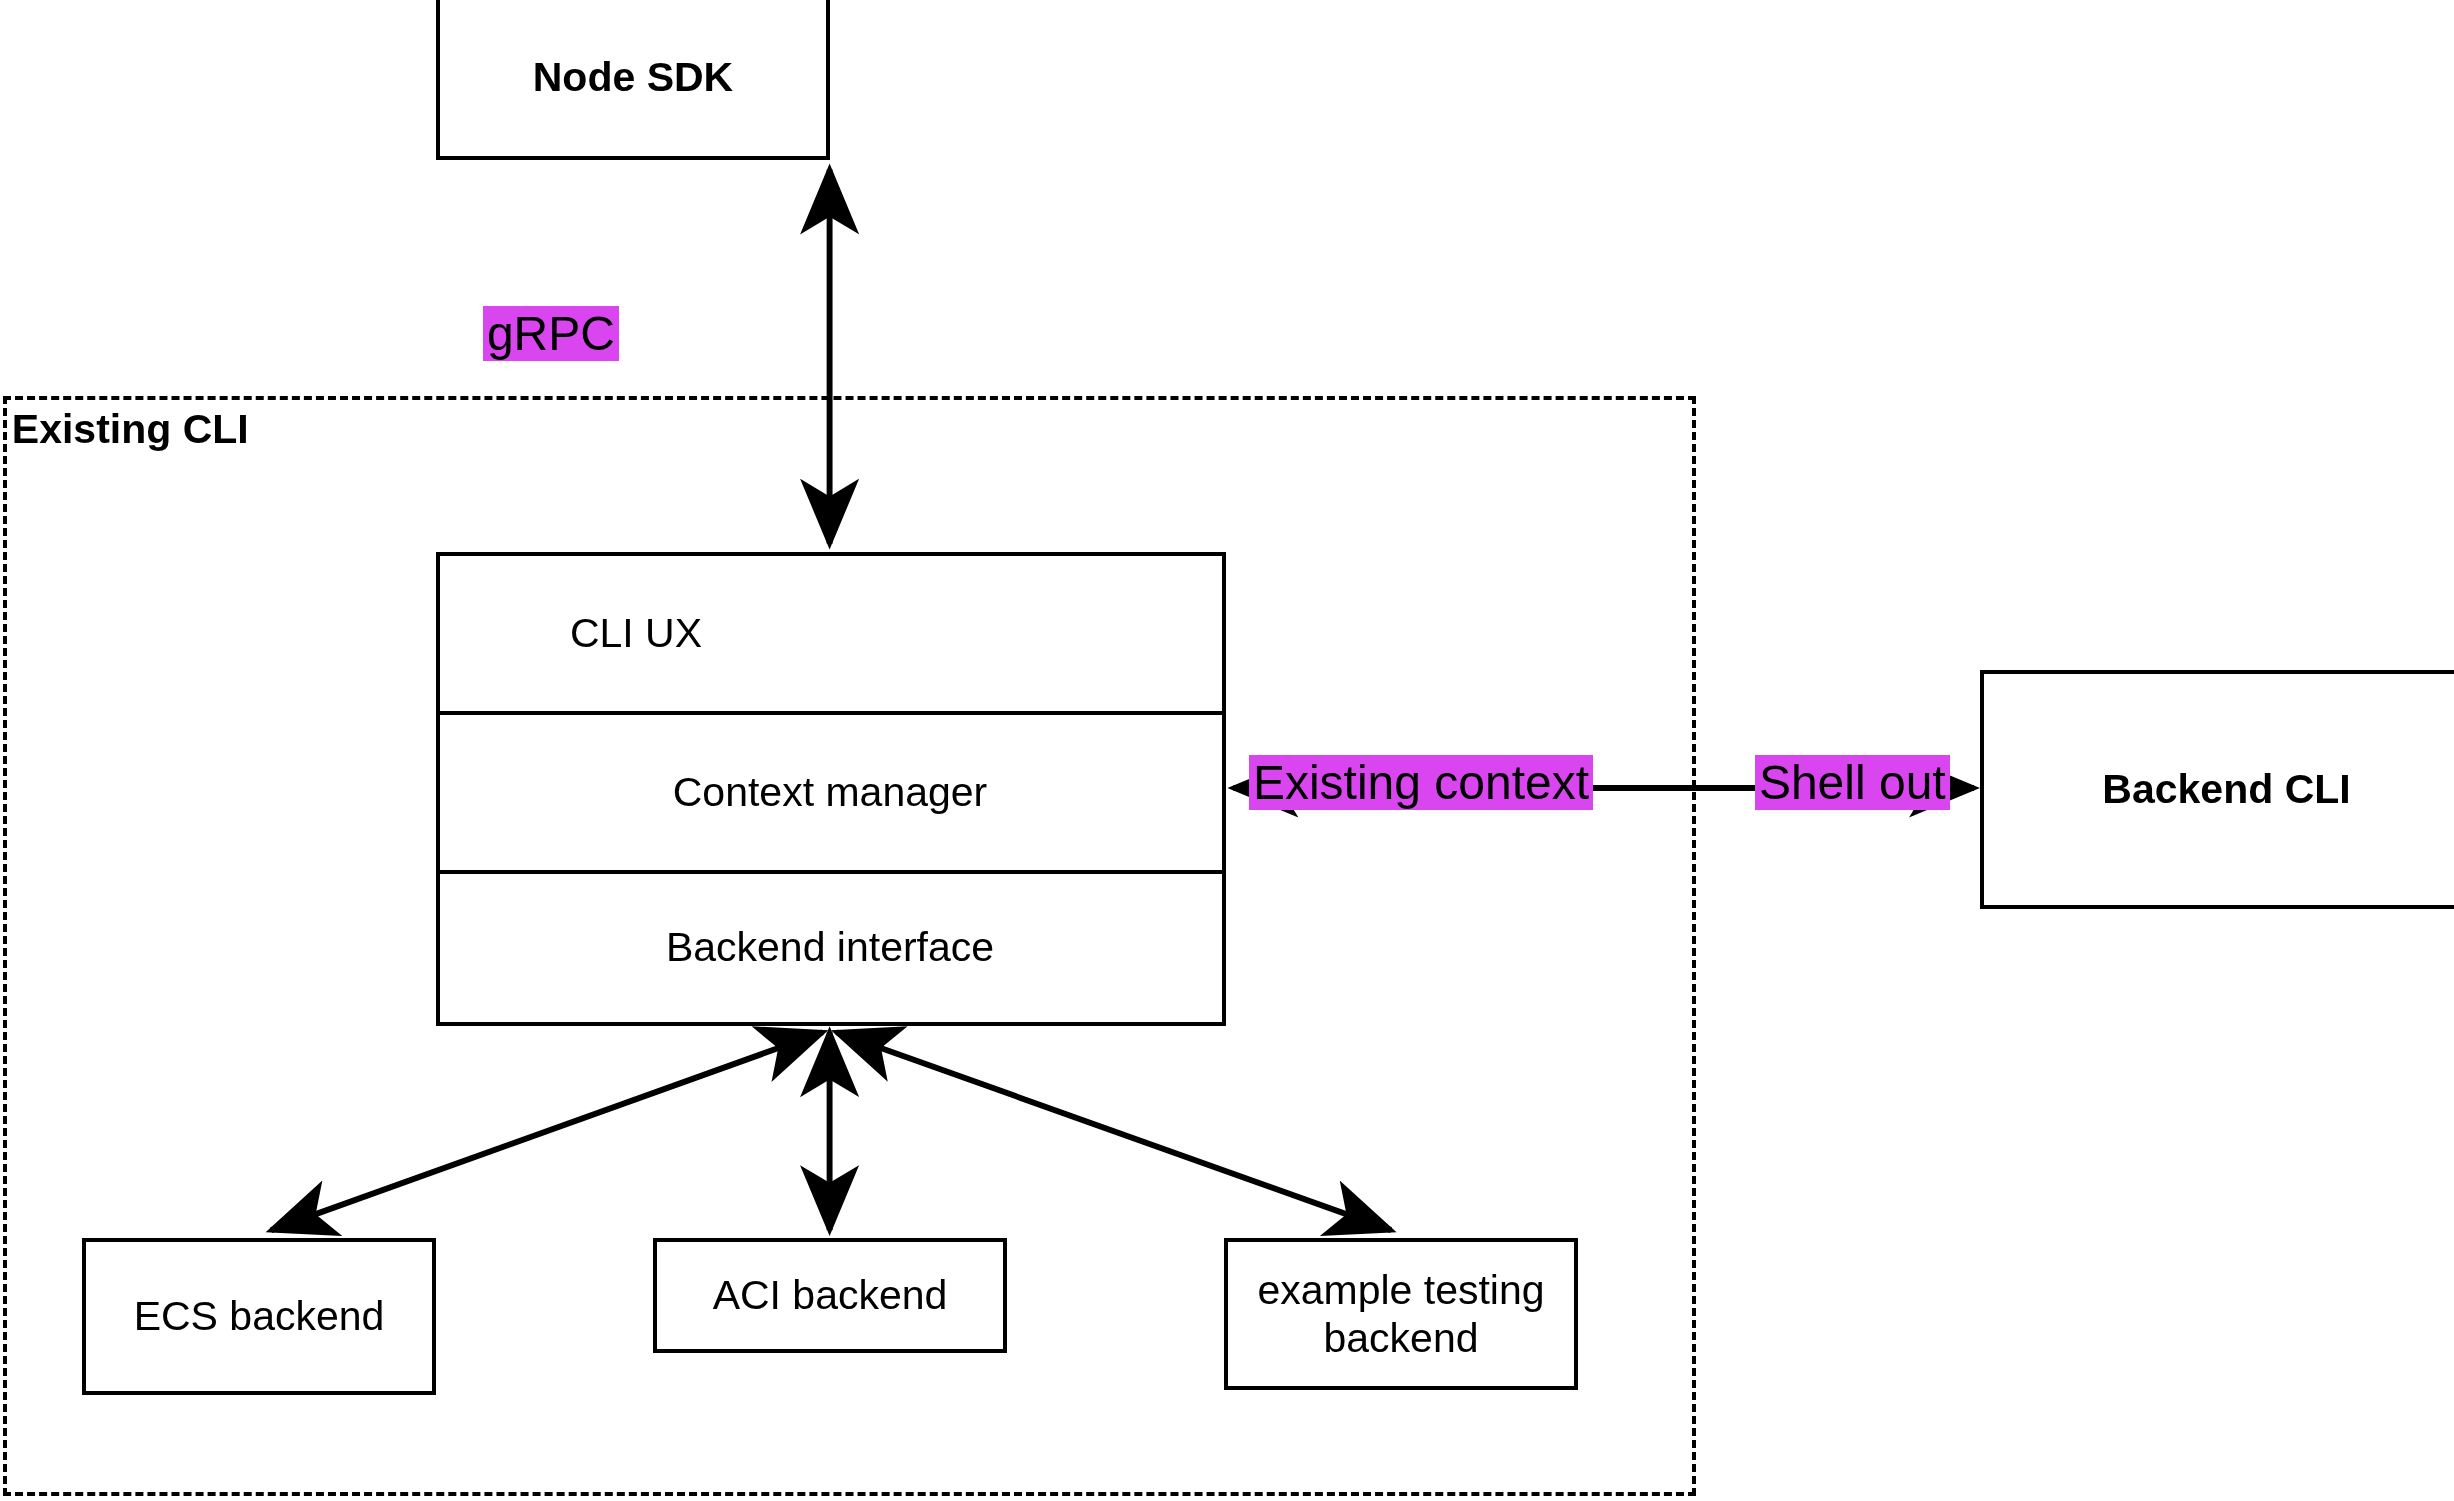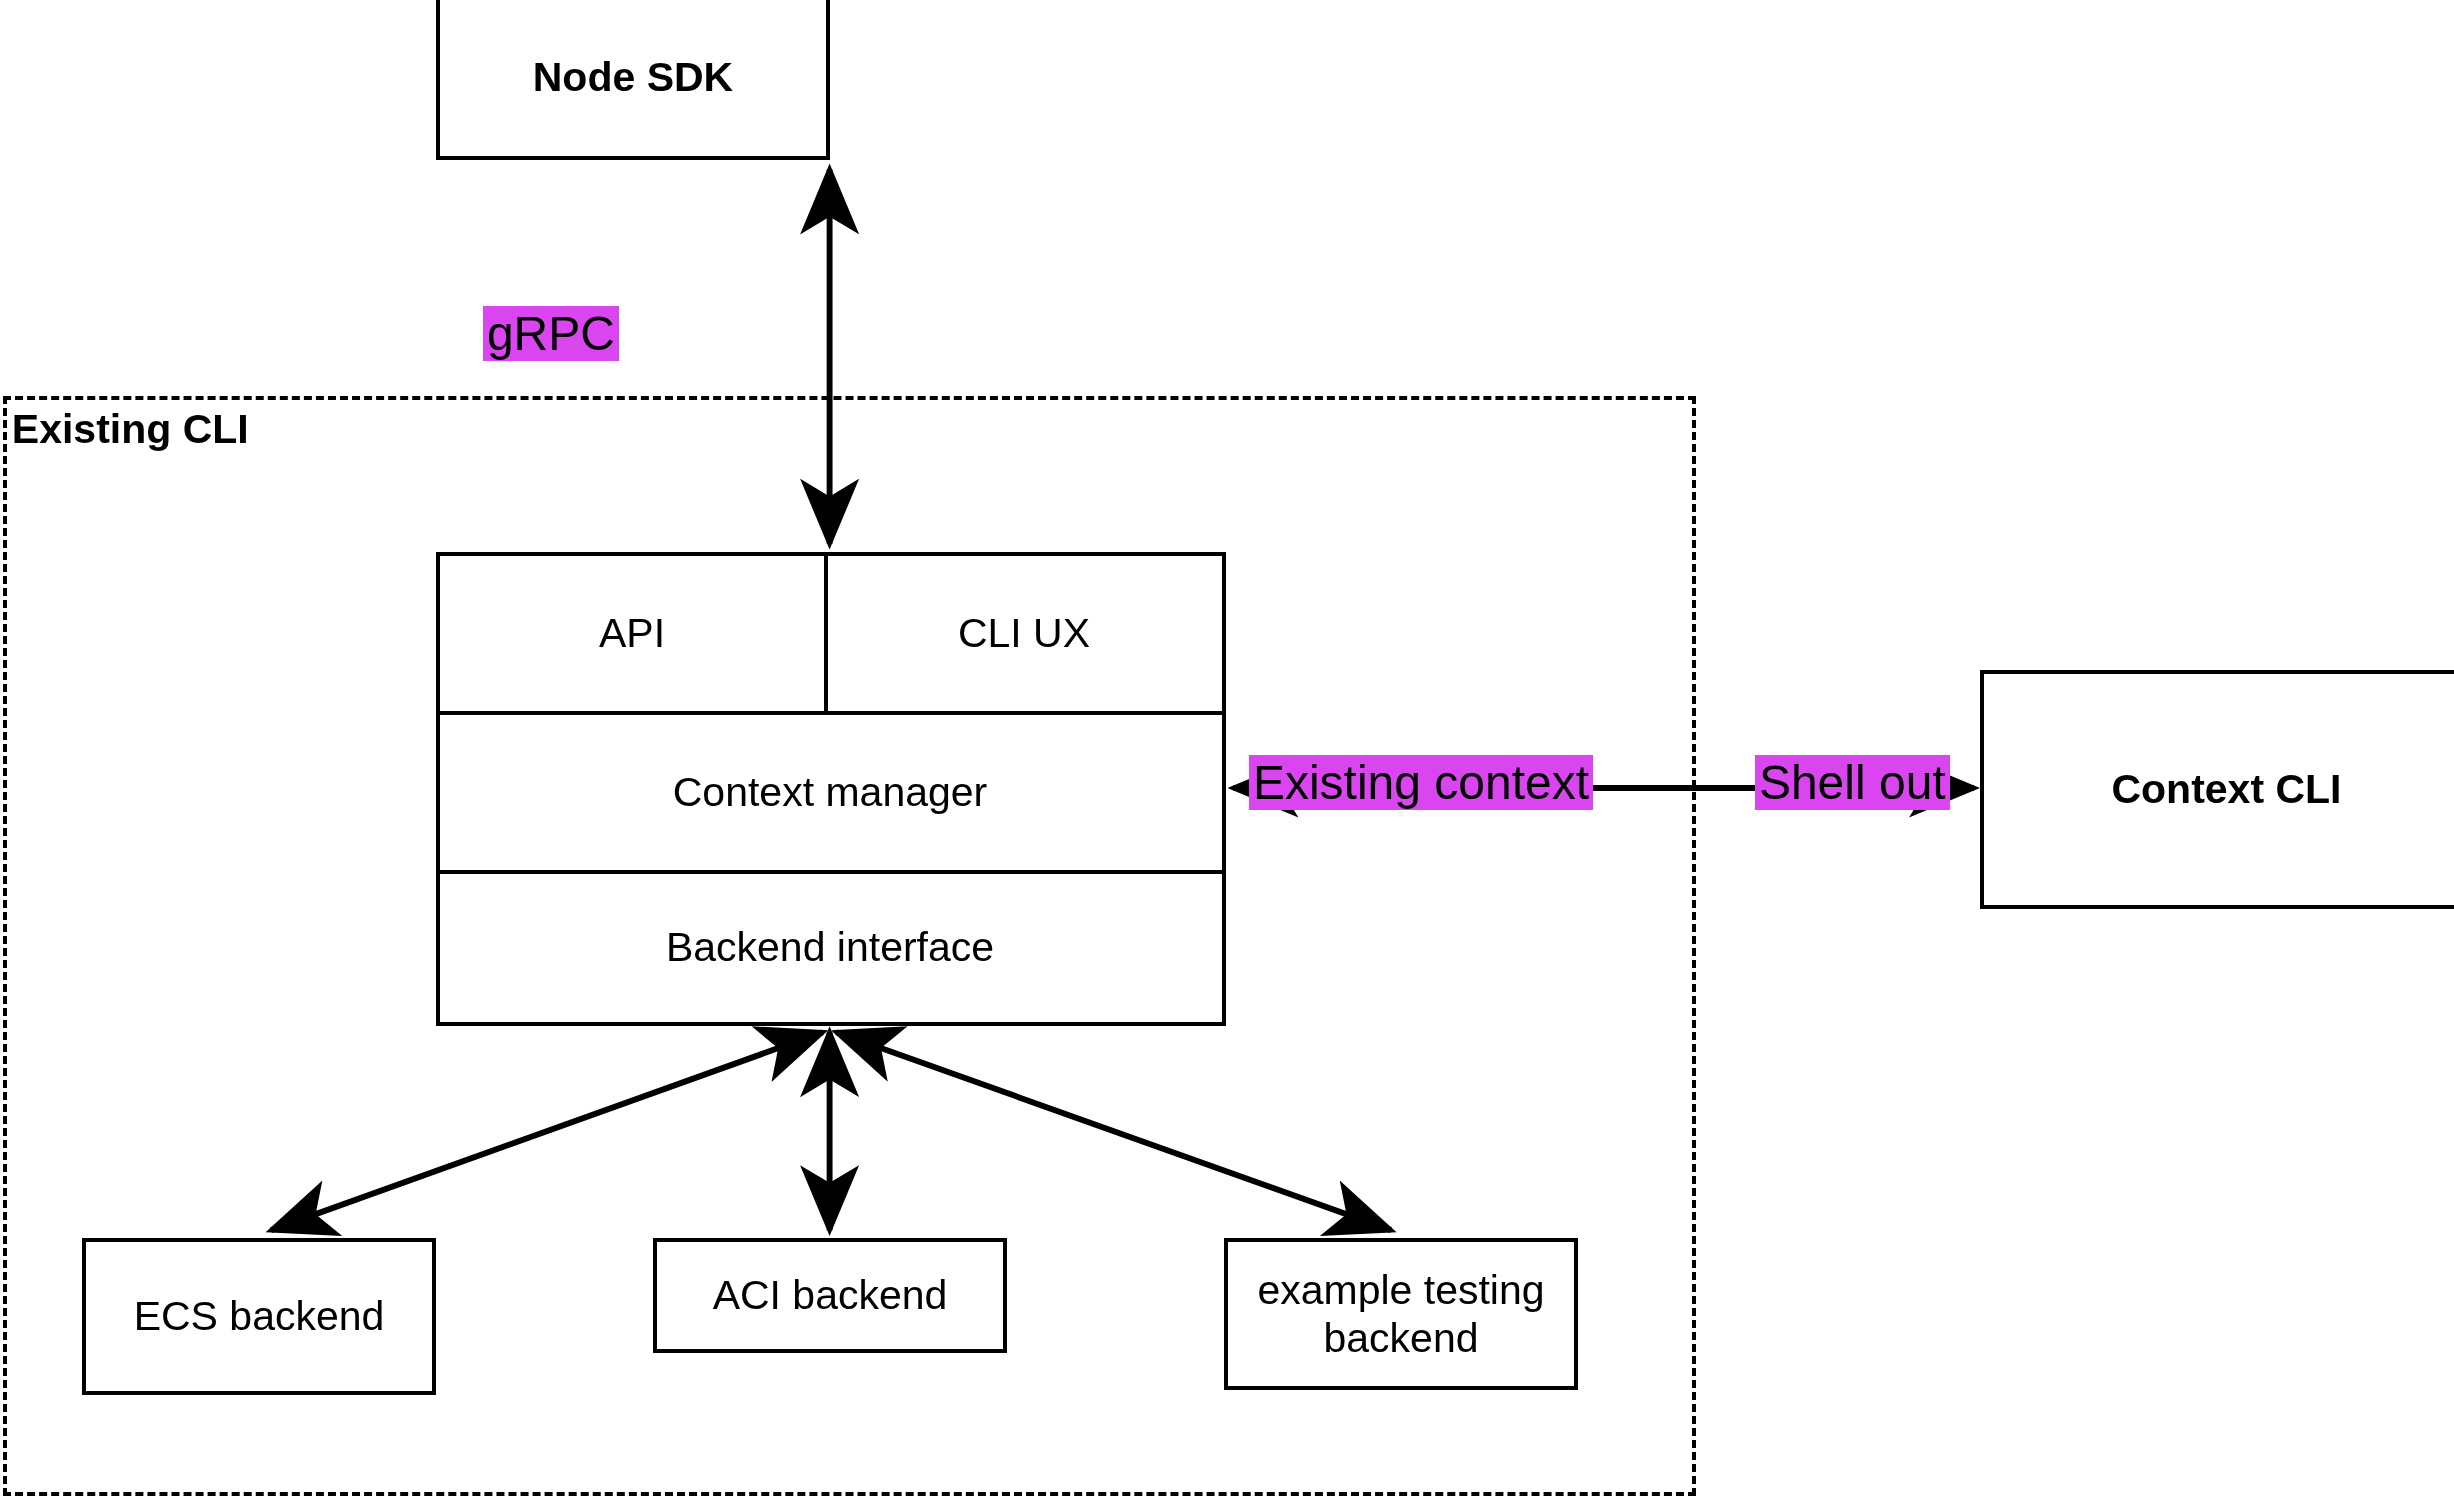--- a/index.html
+++ b/index.html
@@ -119,44 +119,41 @@
   </svg>
 
   <div class="box bold" style="left:436px; top:-4.9px; width:394px; height:165px;">
     <span>Node SDK</span>
   </div>
 
   <div class="edge-label" style="left:483px; top:258px;">gRPC</div>
 
   <div class="stack" style="left:436px; top:552px; width:790px; height:474px;">
     <div class="stack-row" style="height:159px;">
-      <div class="stack-cell divider" style="width:388px;">
-        <span>API</span>
-      </div>
       <div class="stack-cell" style="width:392px;">
         <span>CLI UX</span>
       </div>
     </div>
     <div class="stack-row" style="height:159px;">
       <div class="stack-cell" style="width:780px;">
         <span>Context manager</span>
       </div>
     </div>
     <div class="stack-row last" style="height:147px;">
       <div class="stack-cell" style="width:780px;">
         <span>Backend interface</span>
       </div>
     </div>
   </div>
 
   <div class="edge-label" style="left:1249px; top:707px;">Existing context</div>
   <div class="edge-label" style="left:1755px; top:707px;">Shell out</div>
 
   <div class="box bold" style="left:1980px; top:670px; width:493px; height:239px;">
-    <span>Context CLI</span>
+    <span>Backend CLI</span>
   </div>
 
   <div class="box" style="left:82px; top:1238px; width:354px; height:157px;">
     <span>ECS backend</span>
   </div>
 
   <div class="box" style="left:653px; top:1238px; width:354px; height:115px;">
     <span>ACI backend</span>
   </div>
 

